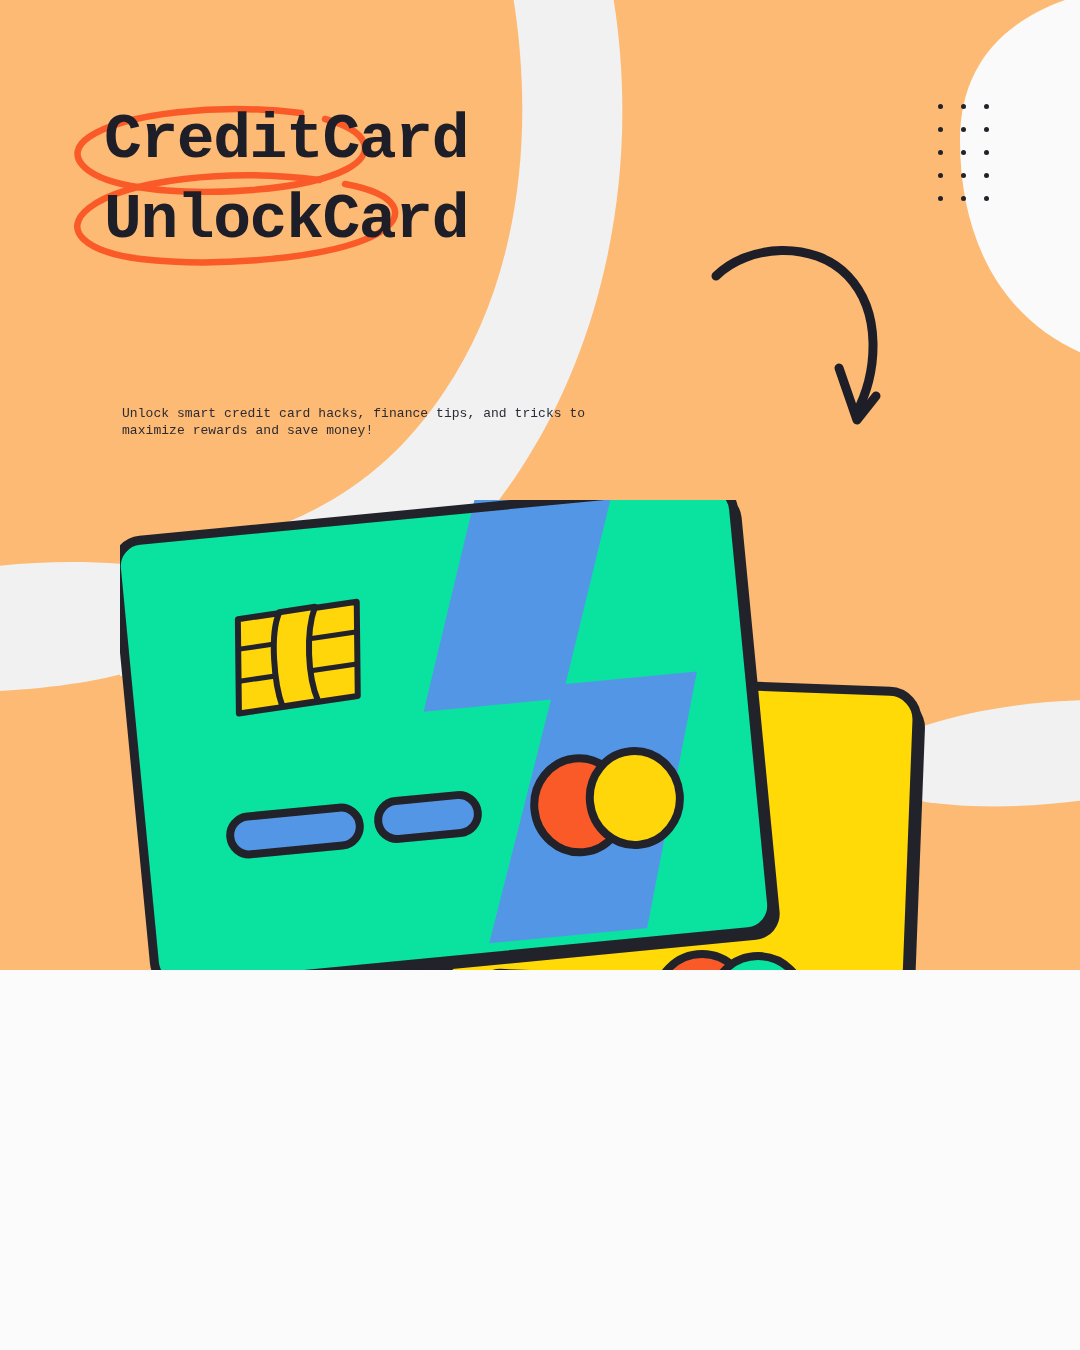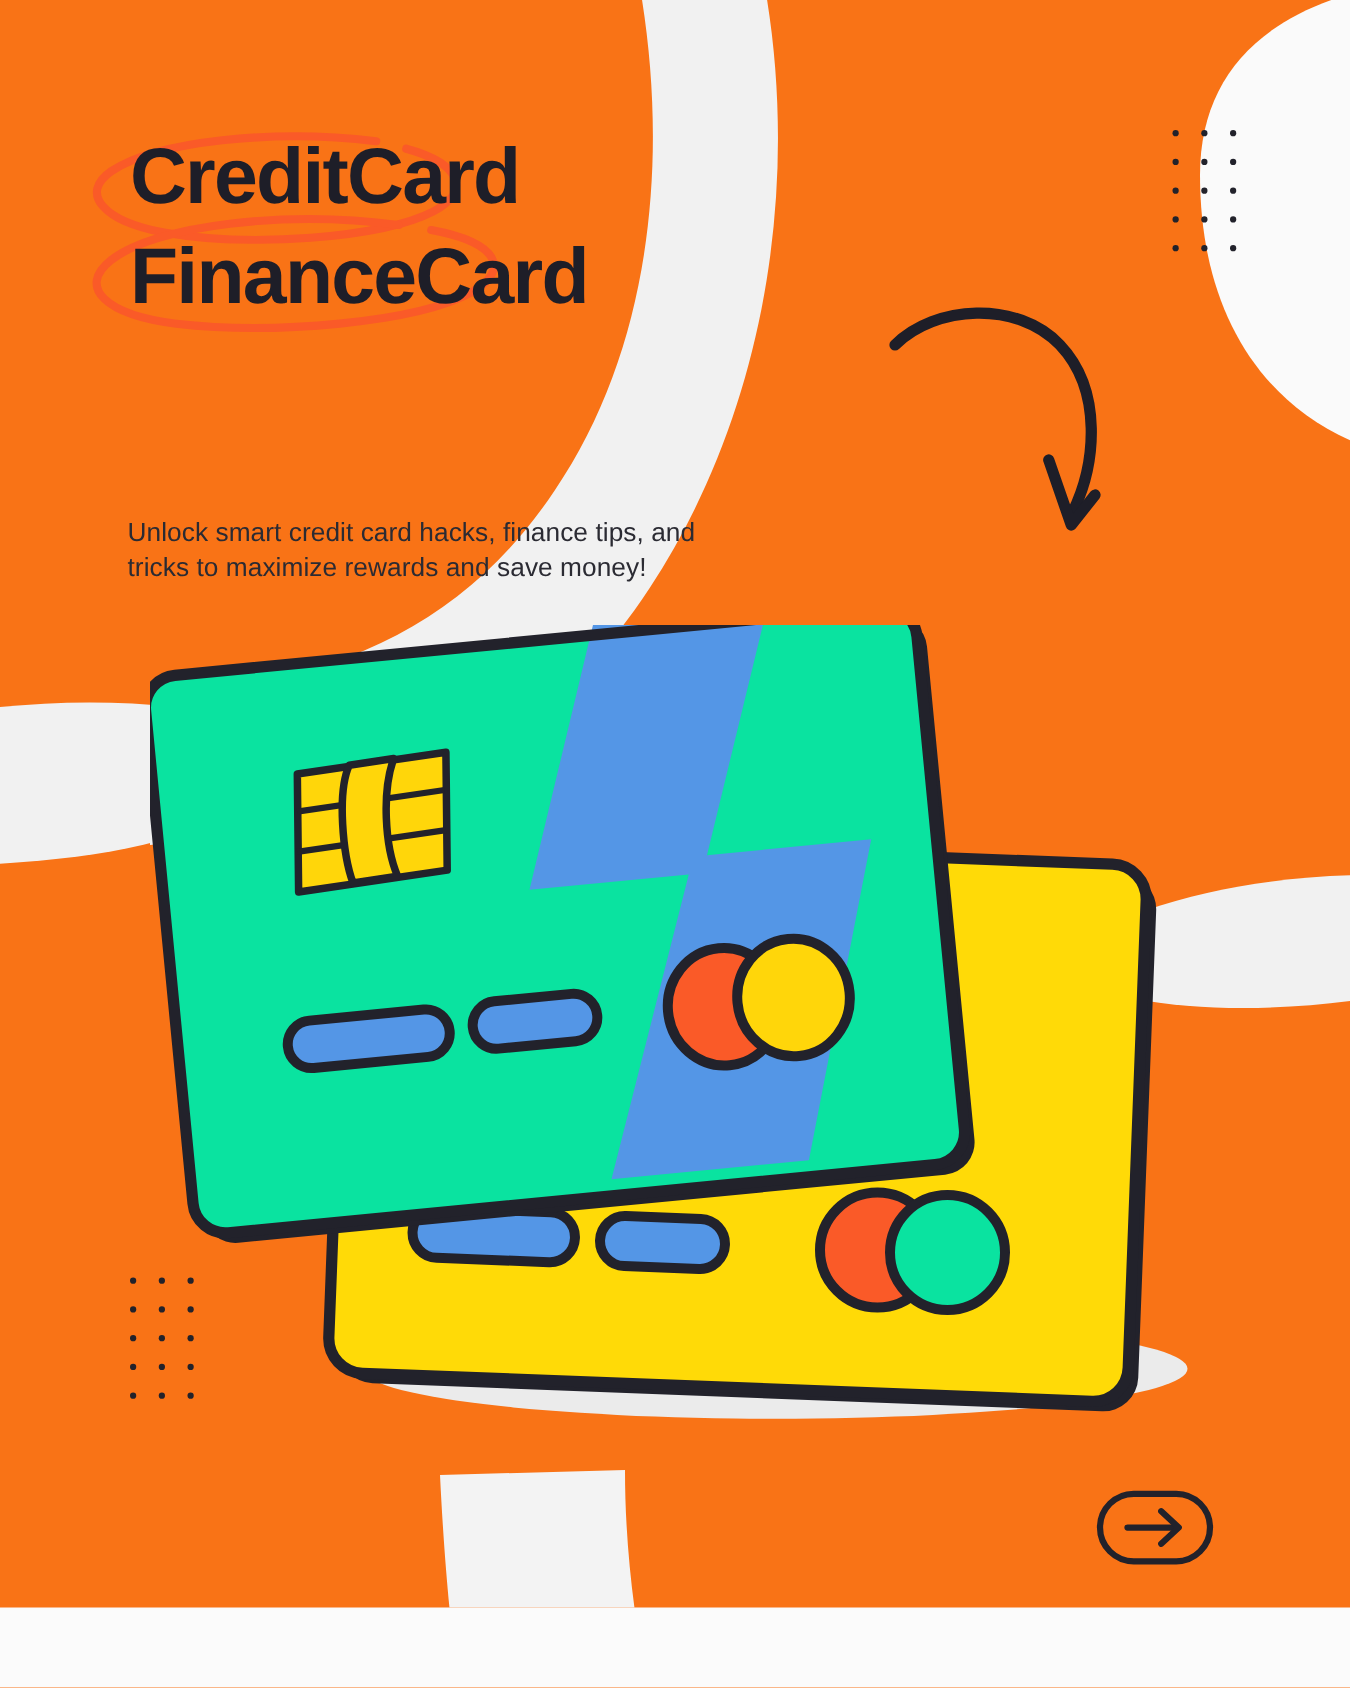--- a/index.html
+++ b/index.html
@@ -3,21 +3,21 @@
 <meta charset="utf-8">
 <title>Credit Card Hacks &amp; Finance Tips</title>
 <style>
   html,body{margin:0;padding:0;}
   body{
     width:1080px;height:1350px;
     background:#FBFBFB;
     font-family:"Liberation Sans","DejaVu Sans",sans-serif;
     overflow:hidden;position:relative;
   }
-  .poster{position:relative;width:1080px;height:1286px;overflow:hidden;background:#f97316;}
+  .poster{position:relative;width:1080px;height:970px;overflow:hidden;background:#fdba74;font-family:Liberation Mono, monospace;}
 
   
   .bg-layer{position:absolute;inset:0;width:1080px;height:1350px;z-index:0;pointer-events:none;}
 
   
   .dot-grid{position:absolute;z-index:2;display:grid;grid-template-columns:repeat(3,1fr);
             grid-template-rows:repeat(5,1fr);gap:18px;}
   .dot-grid .dot{width:5px;height:5px;border-radius:50%;background:#22222B;}
   #dots-top-right{left:938px;top:104px;}
   #dots-bottom-left{left:104px;top:1022px;}
@@ -32,23 +32,23 @@
     margin:0;white-space:nowrap;
   }
   .hl-line{position:relative;display:block;height:80px;}
   .hl-line .txt{position:relative;z-index:3;display:inline-block;}
   .ring{position:absolute;z-index:2;pointer-events:none;}
   #ring-credit{left:-35px;top:-7px;}
   #ring-finance{left:-37px;top:-24px;}
 
   
   .subtitle{
-    position:absolute;left:102px;top:392px;z-index:6;
+    position:absolute;left:122px;top:392px;z-index:6;
     width:470px;
-    font-size:21px;line-height:1.33;
+    font-size:13px;line-height:1.33;
     color:#2B2B33;font-weight:400;letter-spacing:0.05px;
   }
 
   
   #curved-arrow{position:absolute;left:706px;top:238px;z-index:5;}
 
   
   #card-illustration{position:absolute;left:120px;top:500px;z-index:4;}
 
   
@@ -123,21 +123,21 @@
         </svg>
         <span class="txt">Credit</span><span class="txt"> Card</span>
       </span>
 
 
       <span class="hl-line">
         <svg class="ring" id="ring-finance" width="350" height="100" viewBox="0 0 350 100" xmlns="http://www.w3.org/2000/svg">
           <path d="M 252 14 C 162 2 58 14 22 42 C -6 64 18 86 74 93 C 152 102 266 92 310 68
                    C 342 50 332 28 278 18" fill="none" stroke="#FA5A28" stroke-width="6.5" stroke-linecap="round"></path>
         </svg>
-        <span class="txt">Finance</span><span class="txt"> Card</span>
+        <span class="txt">Unlock</span><span class="txt"> Card</span>
       </span>
 
     </h1>
   </div>
 
   <p class="subtitle">Unlock smart credit card hacks, finance tips, and tricks to maximize rewards and save money!</p>
 
   <svg id="curved-arrow" width="200" height="210" viewBox="0 0 200 210" xmlns="http://www.w3.org/2000/svg">
     <path d="M 10 38 C 42 6 108 2 142 38 C 176 74 172 134 150 176" fill="none" stroke="#1E1E28" stroke-width="9" stroke-linecap="round"></path>
     <path d="M 133 130 L 151 182 L 170 158" fill="none" stroke="#1E1E28" stroke-width="9" stroke-linecap="round" stroke-linejoin="round"></path>

